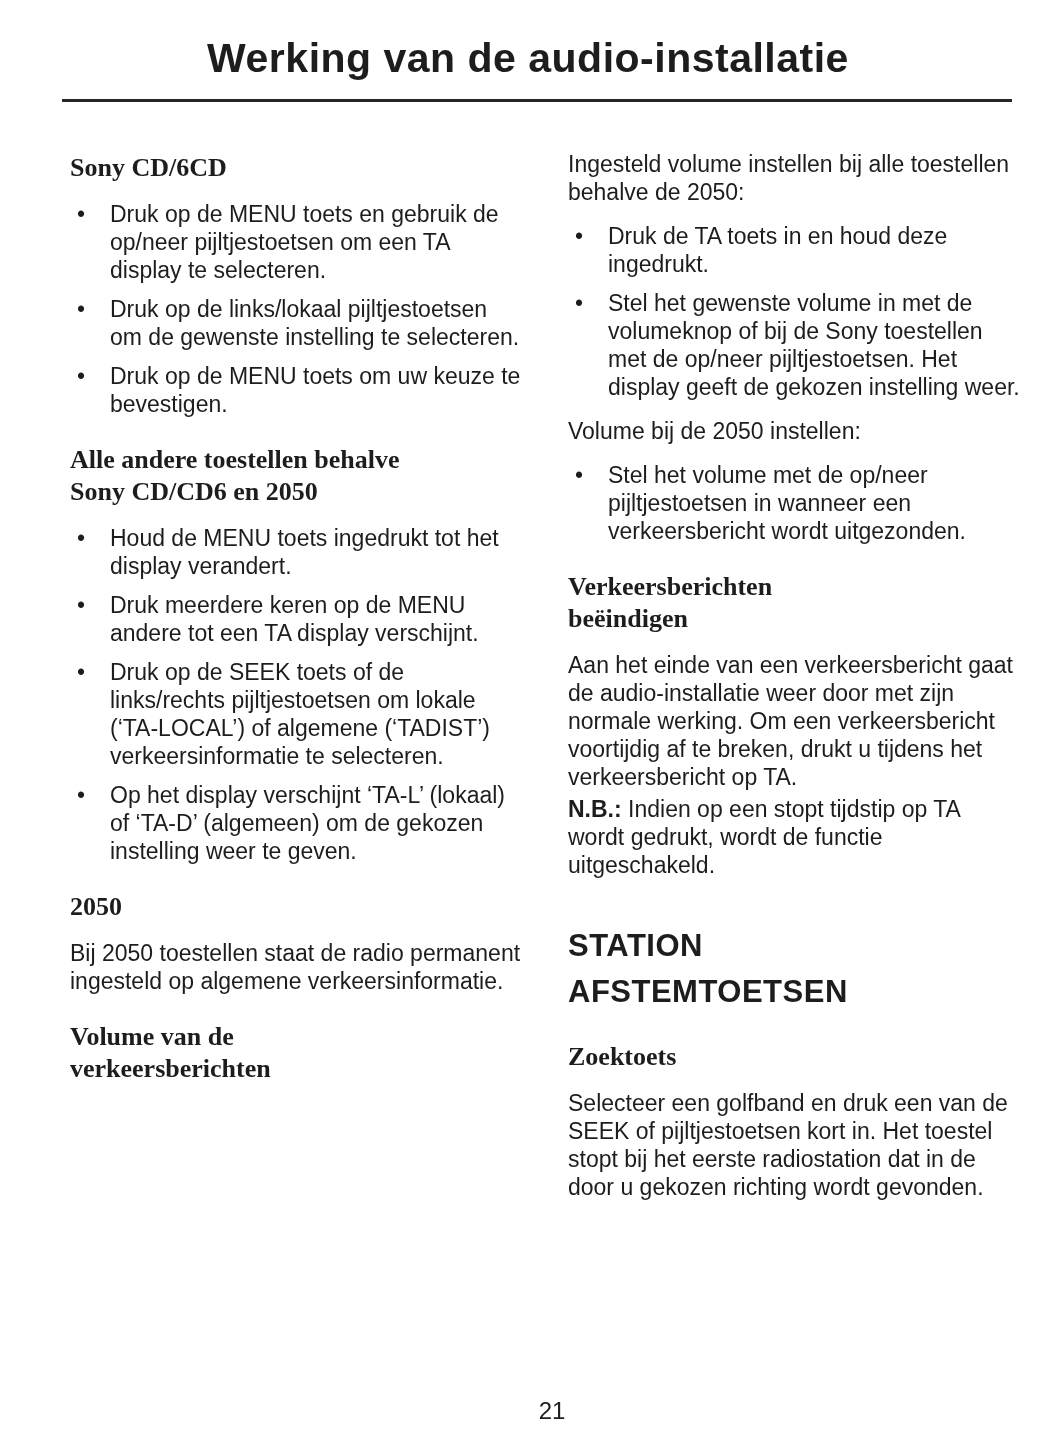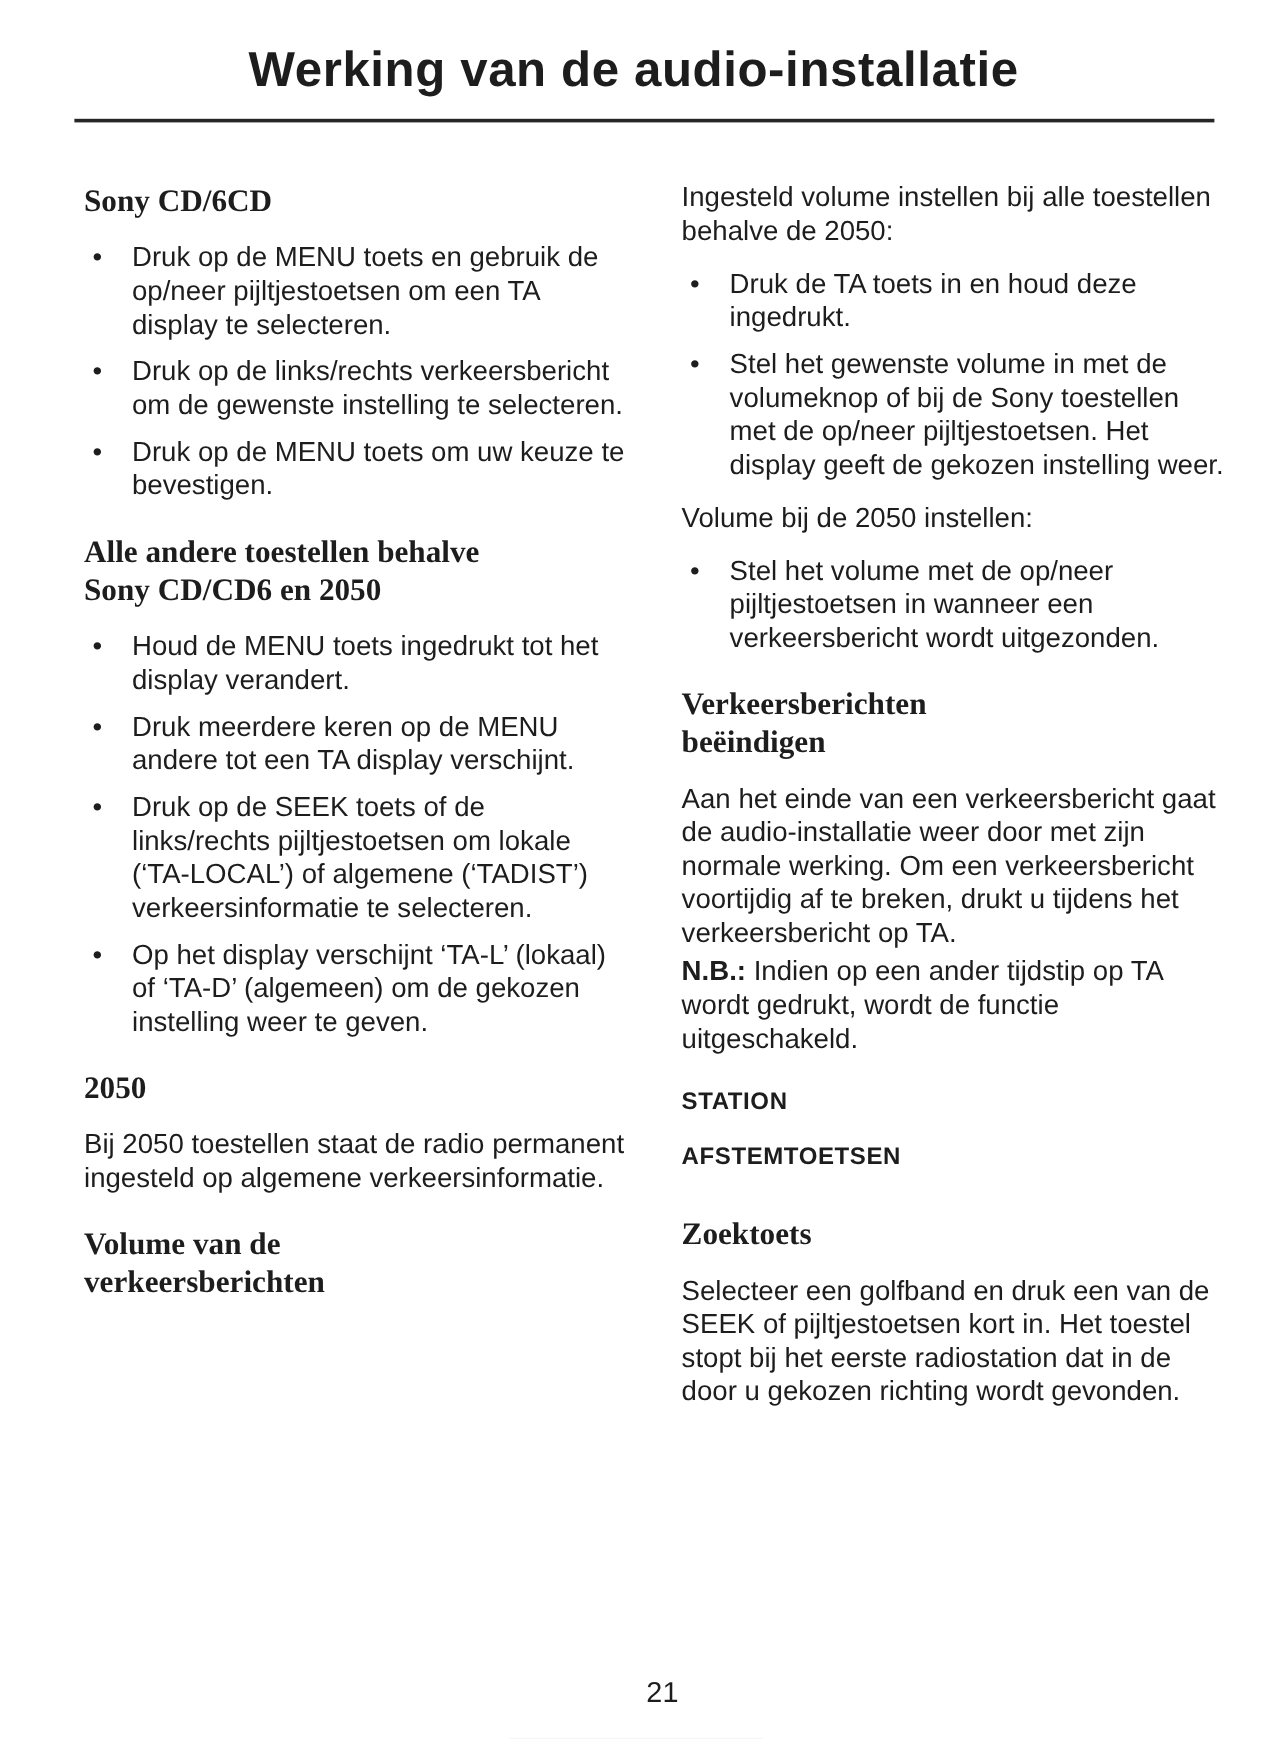--- a/index.html
+++ b/index.html
@@ -46,25 +46,25 @@
   h2.section {
     font-size: 26px;
     line-height: 32px;
     font-weight: bold;
     margin: 26px 0 16px 0;
     white-space: pre-line;
     font-family: Liberation Serif, serif;
   }
   h2.section.first { margin-top: 6px; }
   h2.major {
-    font-size: 20px;
+    font-size: 31px;
     line-height: 46px;
     font-weight: bold;
     letter-spacing: 0.5px;
-    margin: 16px 0 14px 0;
+    margin: 44px 0 14px 0;
     white-space: pre-line;
   }
   p.body { margin: 4px 0; }
   p.body.first { margin-top: 4px; }
 
   ul.bullets {
     list-style: none;
     margin: 16px 0;
     padding: 0;
   }
@@ -102,21 +102,21 @@
 
     <h2 class="section first">Sony CD/6CD</h2>
 
     <ul class="bullets">
       <li>
         <span class="bullet">•</span>
         <span class="li-text">Druk op de MENU toets en gebruik de op/neer pijltjestoetsen om een TA display te selecteren.</span>
       </li>
       <li>
         <span class="bullet">•</span>
-        <span class="li-text">Druk op de links/rechts verkeersbericht om de gewenste instelling te selecteren.</span>
+        <span class="li-text">Druk op de links/lokaal pijltjestoetsen om de gewenste instelling te selecteren.</span>
       </li>
       <li>
         <span class="bullet">•</span>
         <span class="li-text">Druk op de MENU toets om uw keuze te bevestigen.</span>
       </li>
     </ul>
 
     <h2 class="section">Alle andere toestellen behalve
 Sony CD/CD6 en 2050</h2>
 
@@ -171,21 +171,21 @@
         <span class="bullet">•</span>
         <span class="li-text">Stel het volume met de op/neer pijltjestoetsen in wanneer een verkeersbericht wordt uitgezonden.</span>
       </li>
     </ul>
 
     <h2 class="section">Verkeersberichten
 beëindigen</h2>
 
     <p class="body">Aan het einde van een verkeersbericht gaat de audio-installatie weer door met zijn normale werking. Om een verkeersbericht voortijdig af te breken, drukt u tijdens het verkeersbericht op TA.</p>
 
-    <p class="body"><strong>N.B.:</strong> <span>Indien op een ander tijdstip op TA wordt gedrukt, wordt de functie uitgeschakeld.</span></p>
+    <p class="body"><strong>N.B.:</strong> <span>Indien op een stopt tijdstip op TA wordt gedrukt, wordt de functie uitgeschakeld.</span></p>
 
     <h2 class="major">STATION
 AFSTEMTOETSEN</h2>
 
     <h2 class="section">Zoektoets</h2>
 
     <p class="body">Selecteer een golfband en druk een van de SEEK of pijltjestoetsen kort in. Het toestel stopt bij het eerste radiostation dat in de door u gekozen richting wordt gevonden.</p>
 
   </div>
 

